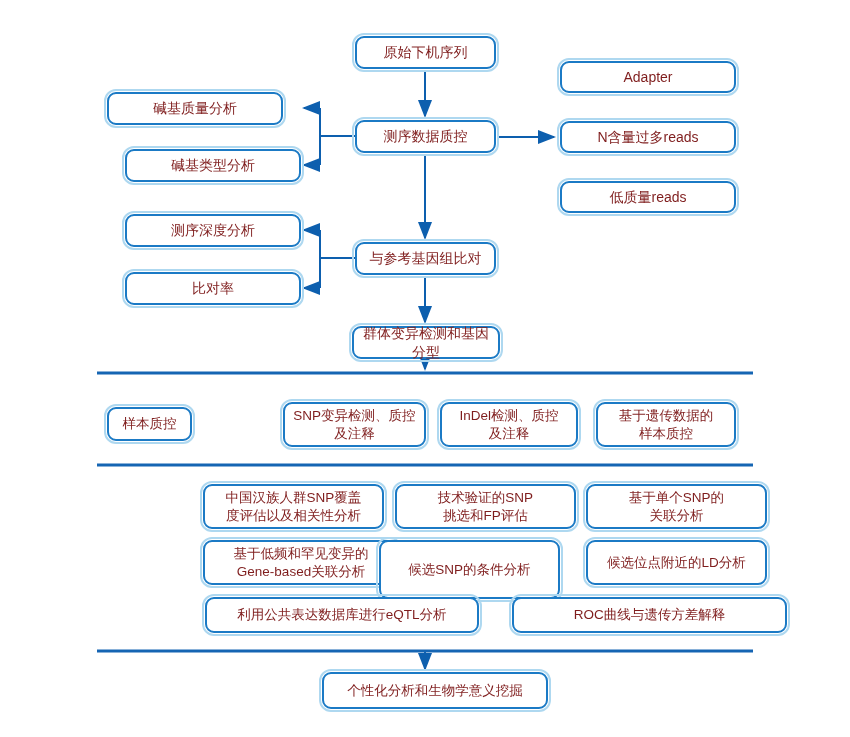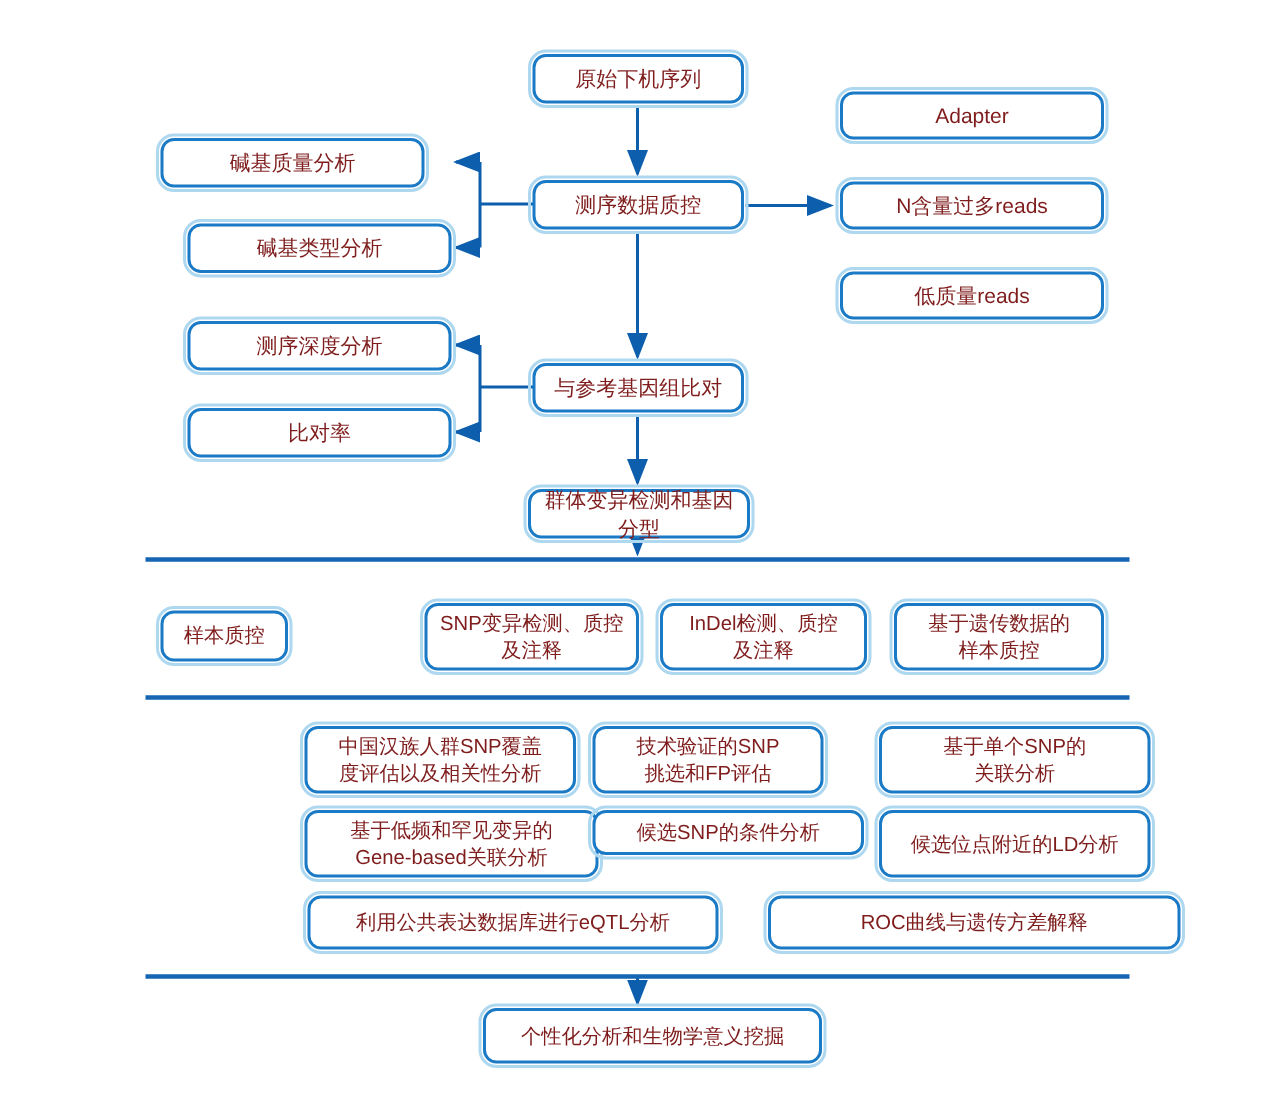--- a/index.html
+++ b/index.html
@@ -81,26 +81,26 @@
   <div class="node small" style="left:107px;top:407px;width:85px;height:34px">样本质控</div>
   <div class="node small" style="left:283px;top:402px;width:143px;height:45px">SNP变异检测、质控
 及注释</div>
   <div class="node small" style="left:440px;top:402px;width:138px;height:45px">InDel检测、质控
 及注释</div>
   <div class="node small" style="left:596px;top:402px;width:140px;height:45px">基于遗传数据的
 样本质控</div>
 
   <div class="node small" style="left:203px;top:484px;width:181px;height:45px">中国汉族人群SNP覆盖
 度评估以及相关性分析</div>
-  <div class="node small" style="left:395px;top:484px;width:154px;height:45px">技术验证的SNP
+  <div class="node small" style="left:395px;top:484px;width:181px;height:45px">技术验证的SNP
 挑选和FP评估</div>
   <div class="node small" style="left:586px;top:484px;width:181px;height:45px">基于单个SNP的
 关联分析</div>
   <div class="node small" style="left:203px;top:540px;width:196px;height:45px">基于低频和罕见变异的
 Gene-based关联分析</div>
-  <div class="node small" style="left:395px;top:540px;width:181px;height:30px">候选SNP的条件分析</div>
+  <div class="node small" style="left:379px;top:540px;width:181px;height:59px">候选SNP的条件分析</div>
   <div class="node small" style="left:586px;top:540px;width:181px;height:45px">候选位点附近的LD分析</div>
   <div class="node small" style="left:205px;top:597px;width:274px;height:36px">利用公共表达数据库进行eQTL分析</div>
   <div class="node small" style="left:512px;top:597px;width:275px;height:36px">ROC曲线与遗传方差解释</div>
 
   <div class="node small" style="left:322px;top:672px;width:226px;height:37px">个性化分析和生物学意义挖掘</div>
 
 </div>
 
 </body></html>

